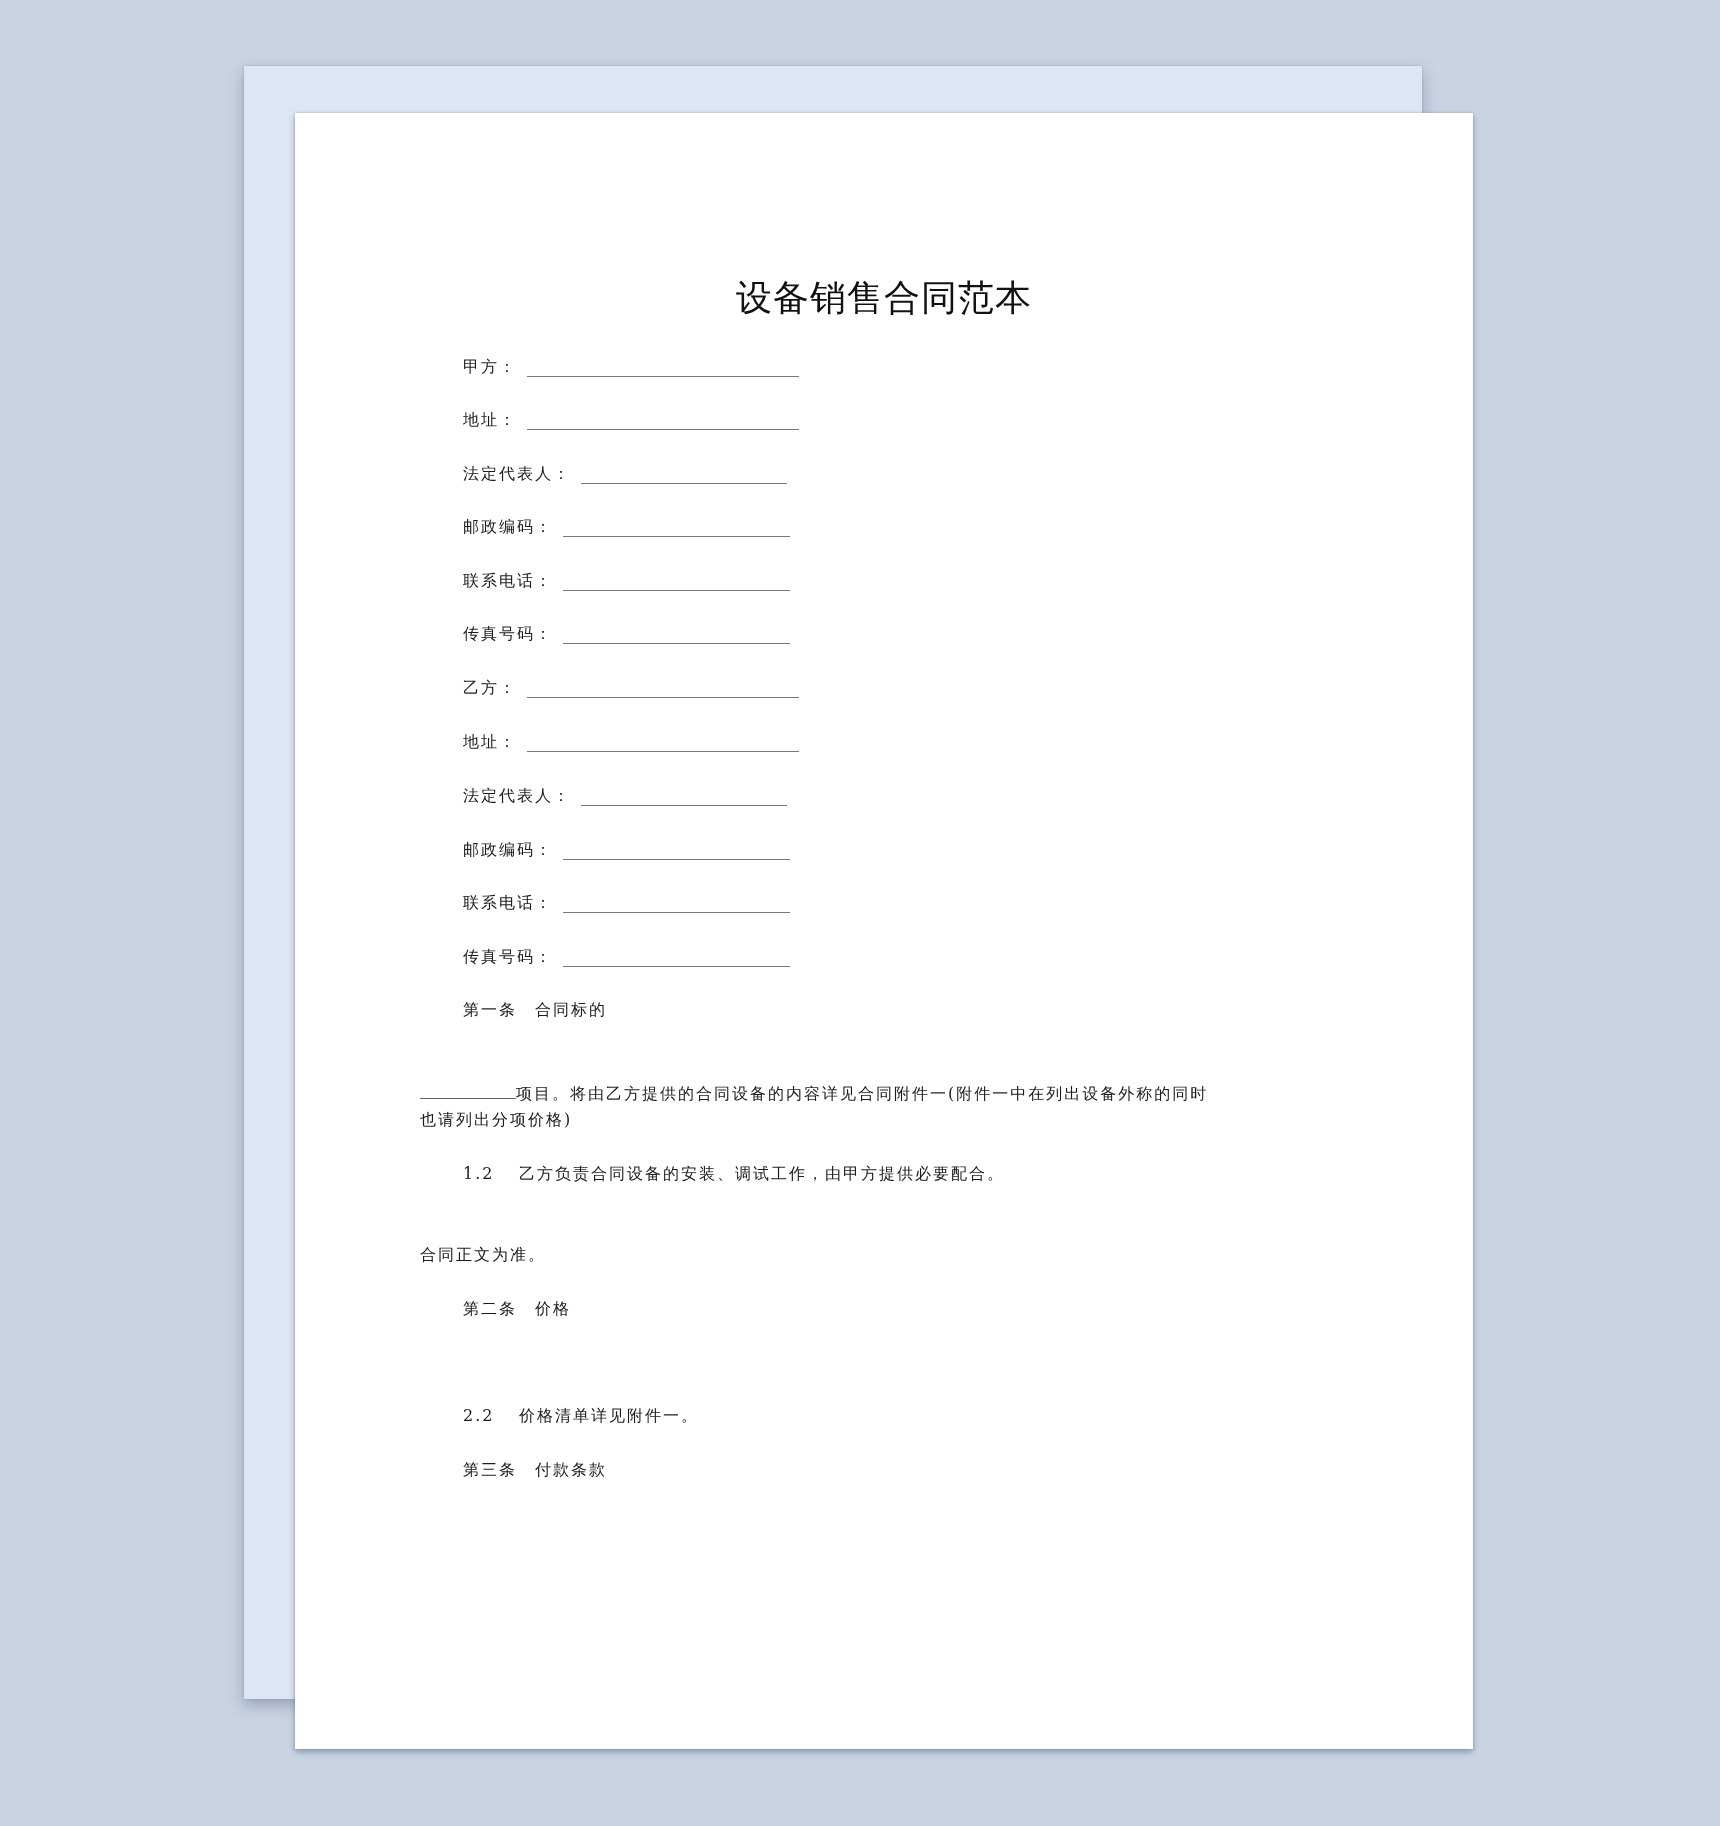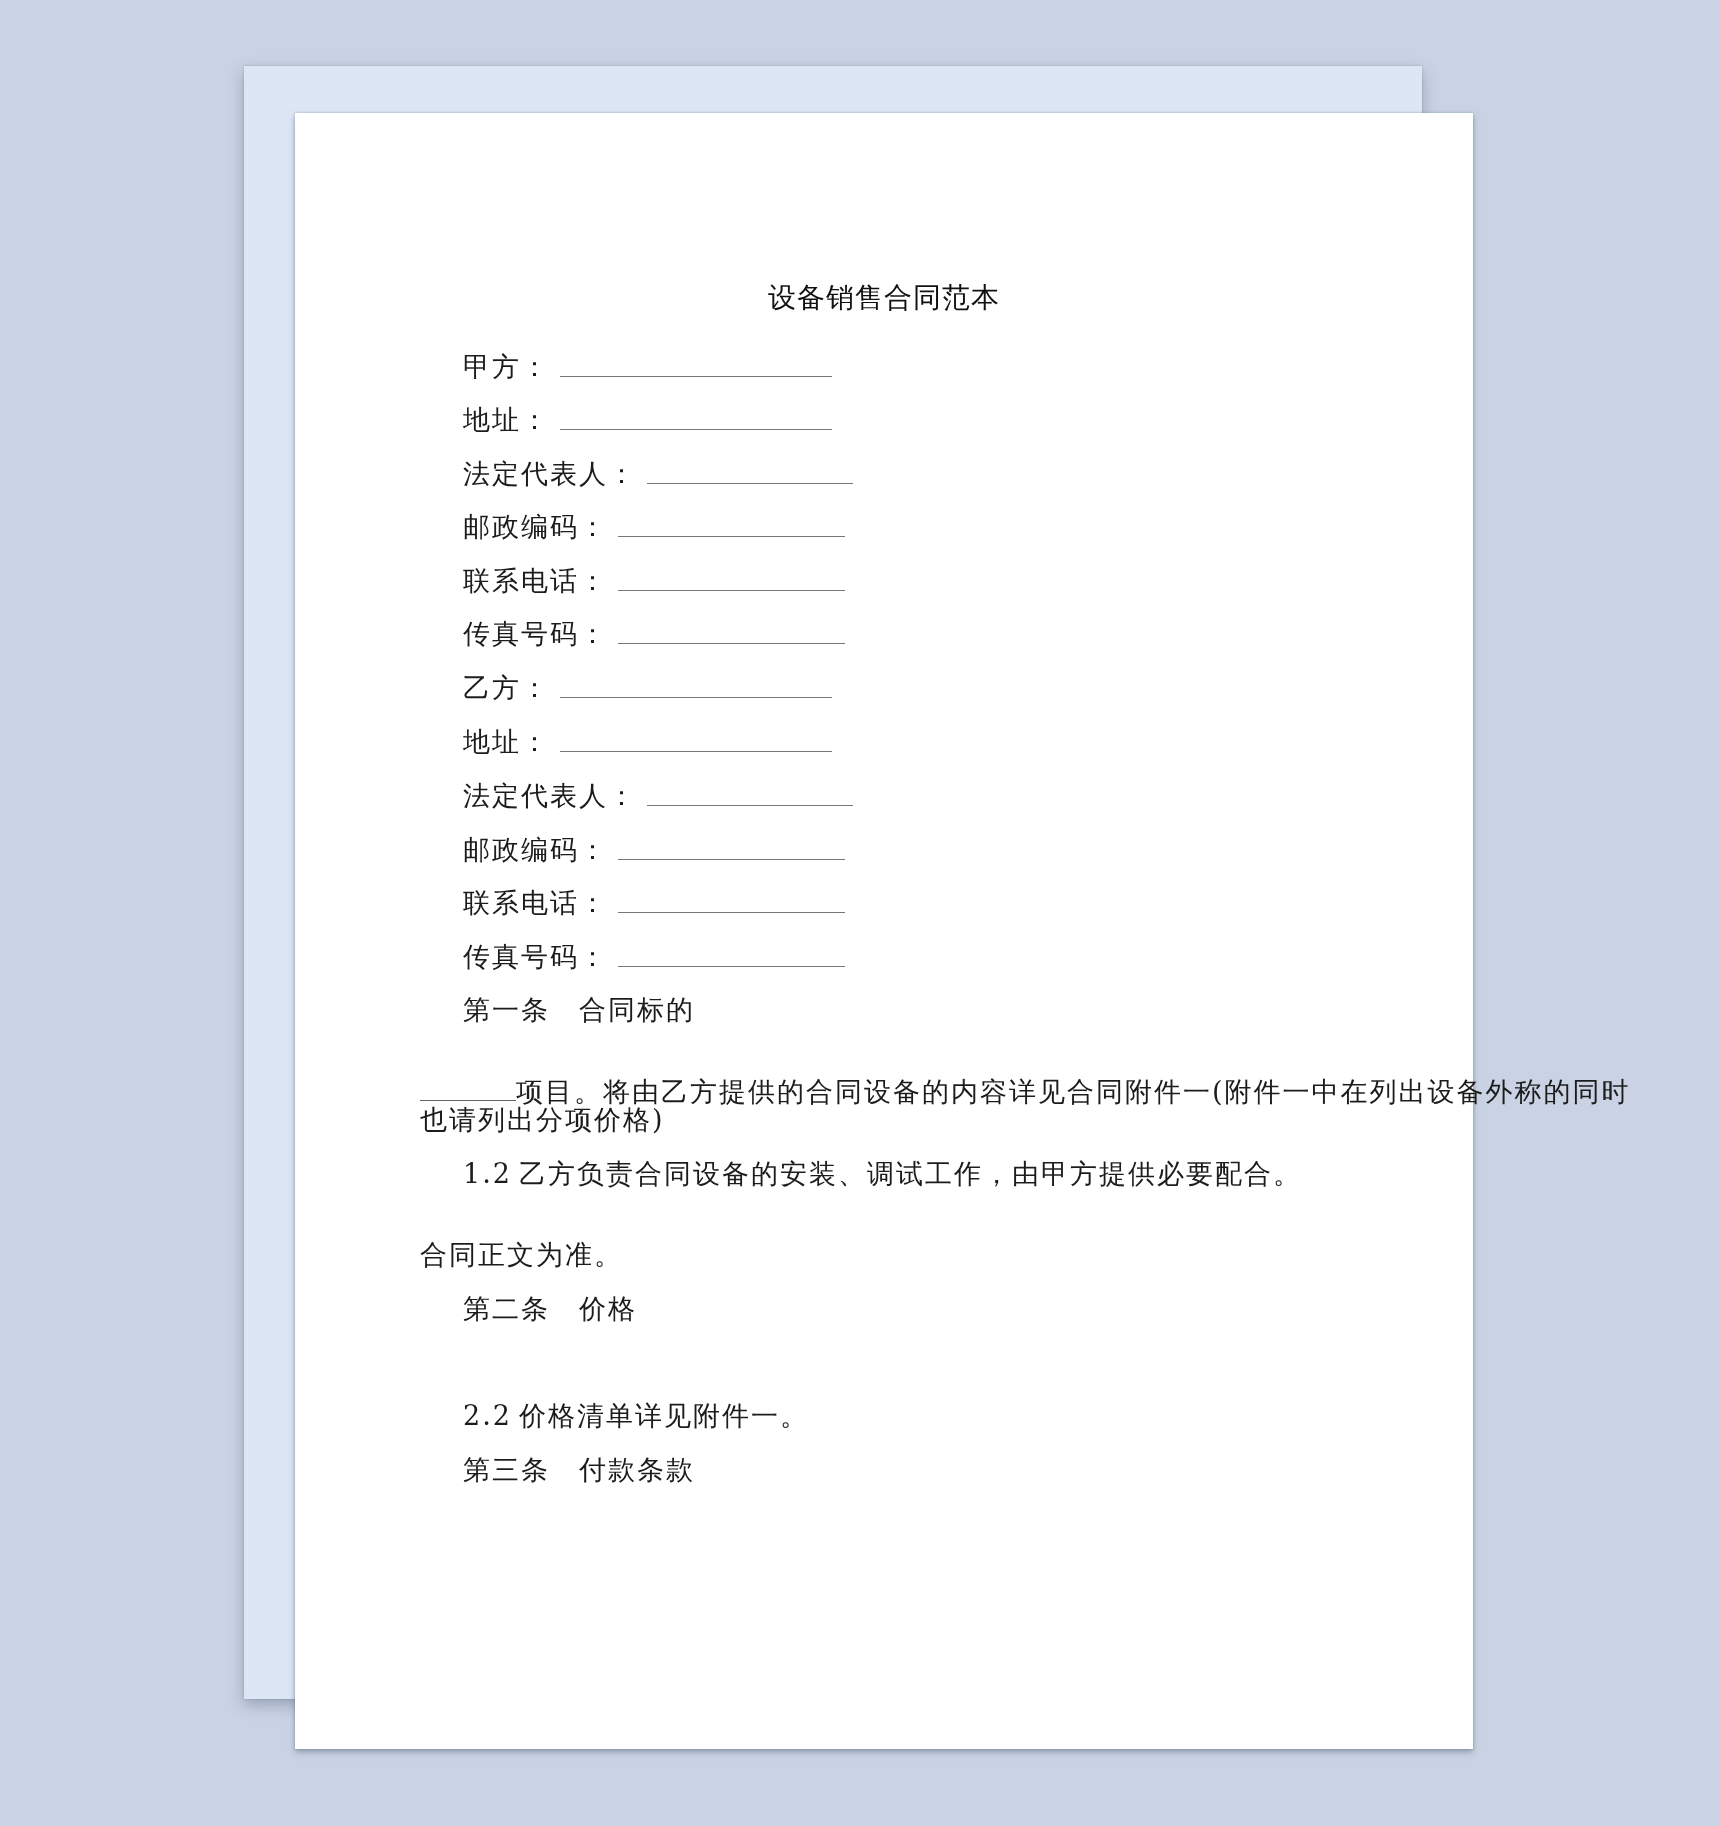--- a/index.html
+++ b/index.html
@@ -15,26 +15,26 @@
     background: #dde6f5;
     box-shadow: 0 6px 14px rgba(90,105,130,0.45), 0 0 2px rgba(120,135,160,0.5);
   }
   .page-front {
     position: absolute; left: 295px; top: 113px; width: 1178px; height: 1636px;
     background: #ffffff;
     box-shadow: 0 3px 6px rgba(90,105,130,0.55), 0 0 2px rgba(120,135,160,0.45);
   }
   .title {
     position: absolute; left: 0; width: 100%; top: 168px;
-    text-align: center; font-size: 28px; line-height: 34px; letter-spacing: 1px;
+    text-align: center; font-size: 36px; line-height: 34px; letter-spacing: 1px;
     font-family: "DejaVu Sans", "Liberation Sans", sans-serif; color: #111;
   }
   .line {
     position: absolute; white-space: nowrap;
-    font-size: 27px; line-height: 28px; letter-spacing: 2px; color: #1c1c1c;
+    font-size: 16px; line-height: 28px; letter-spacing: 2px; color: #1c1c1c;
   }
   .field { left: 168px; display: flex; align-items: flex-end; }
   .field .label { display: inline-block; }
   .field .blank {
     display: inline-block; height: 1px; border-bottom: 1.5px solid #777;
     margin-left: 10px; margin-bottom: 4px;
   }
   .inl-blank {
     display: inline-block; border-bottom: 1.5px solid #666;
     height: 20px; vertical-align: baseline;

